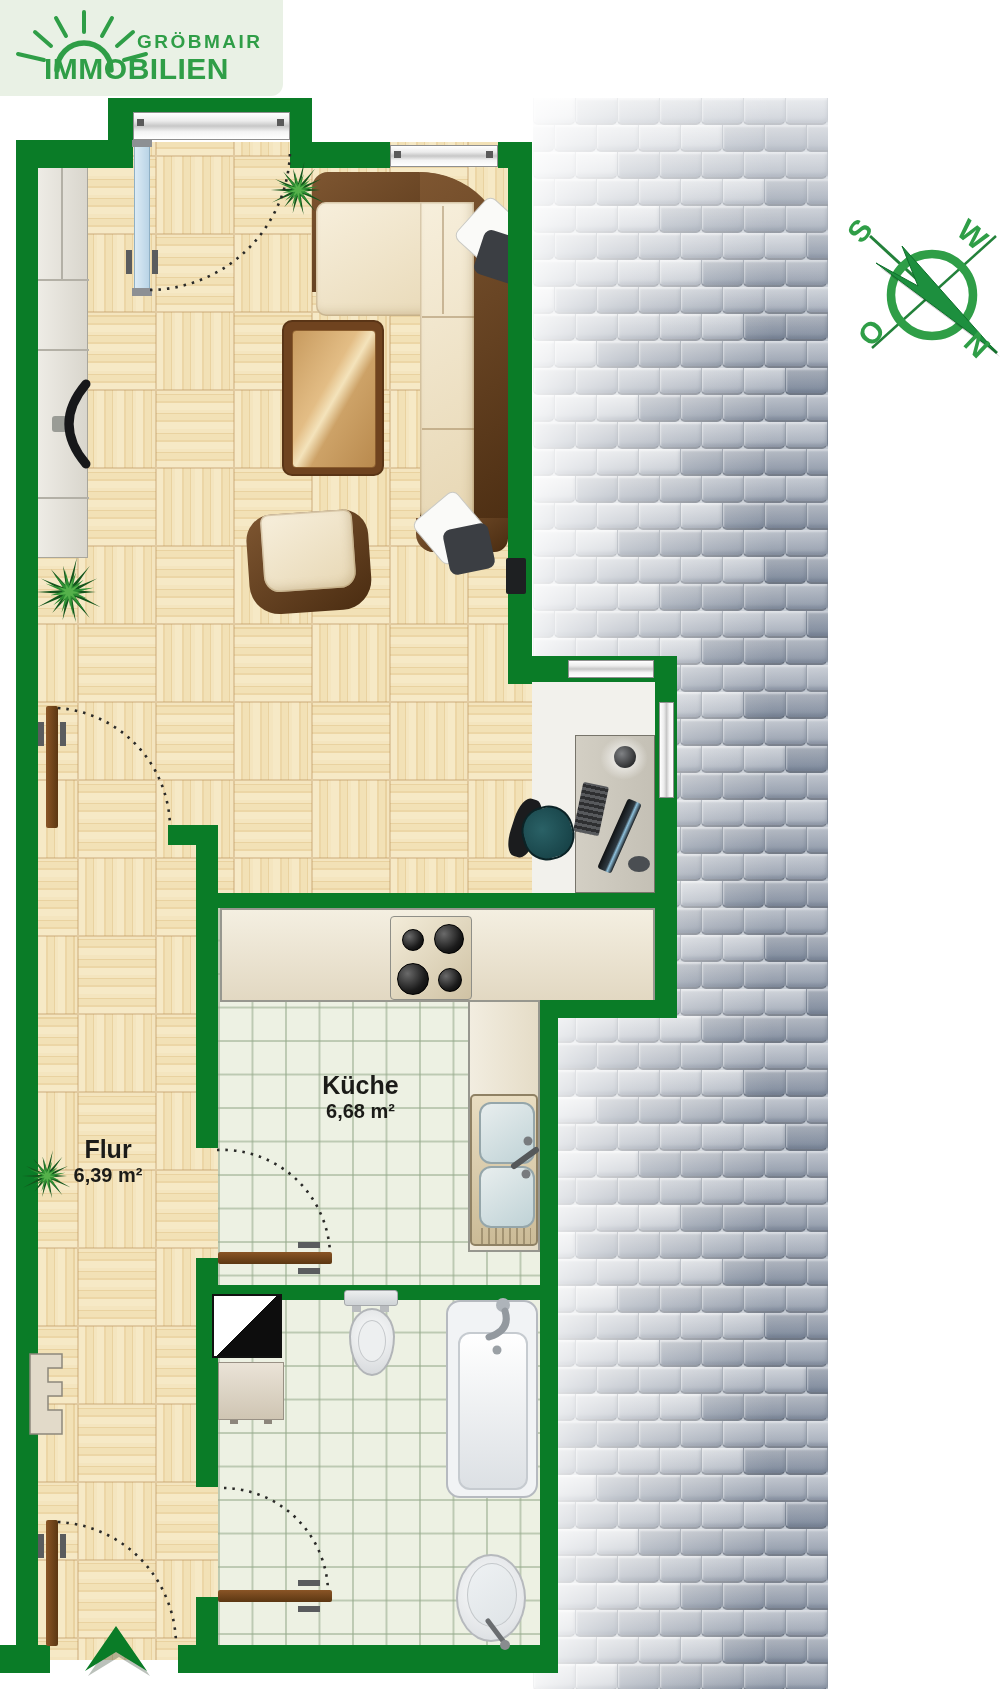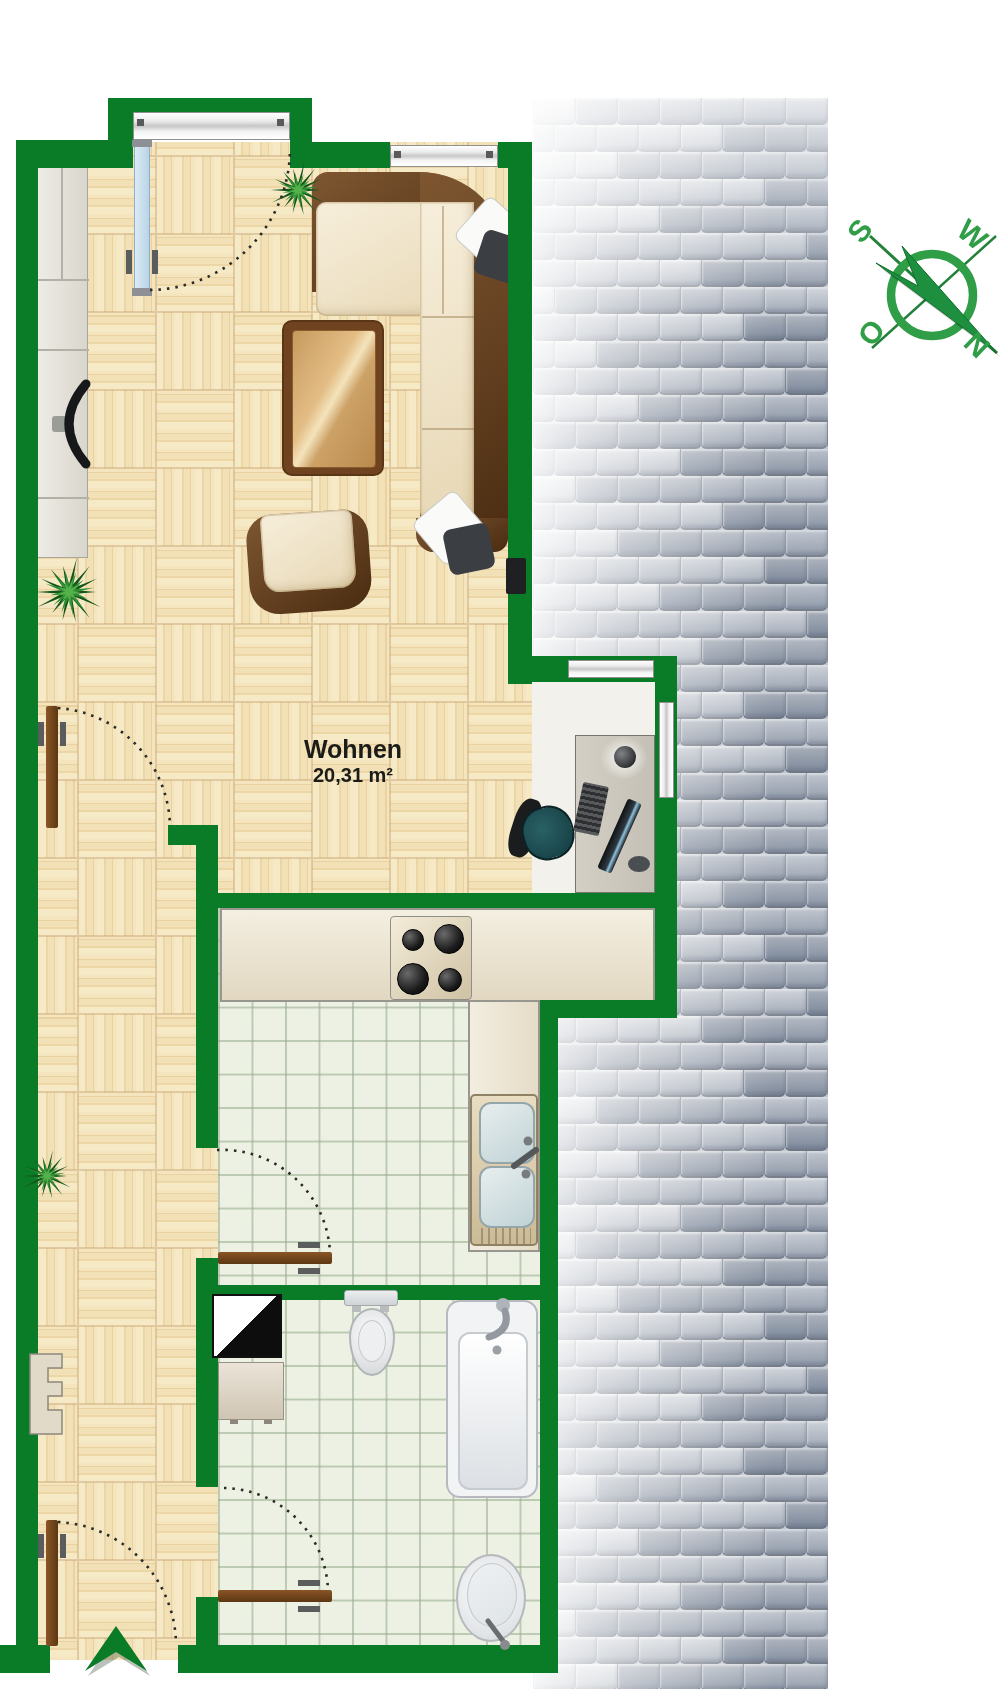--- a/index.html
+++ b/index.html
@@ -797,25 +797,45 @@
     <circle cx="503" cy="1305" r="7" fill="#aeb4ba"></circle>
     <path d="M 505 1311 Q 511 1330 489 1337" stroke="#93999f" stroke-width="7" fill="none" stroke-linecap="round"></path>
     <circle cx="497" cy="1350" r="4.5" fill="#9aa0a5"></circle>
     <path d="M 503 1641 L 488 1621" stroke="#6a6d70" stroke-width="5" stroke-linecap="round"></path>
     <circle cx="505" cy="1645" r="5" fill="#898c8f"></circle>
     <polygon points="30,1354 62,1354 62,1368 48,1368 48,1382 62,1382 62,1396 48,1396 48,1410 62,1410 62,1434 30,1434" fill="#e2dac9" stroke="#8d887c" stroke-width="1.5"></polygon>
     <polygon points="88,1676 119,1631 150,1676 119,1657" fill="rgba(30,50,30,.30)"></polygon>
     <polygon points="85,1671 116,1626 147,1671 116,1652" fill="#0a7c27"></polygon>
   </svg>
 
-  <div class="label" style="left:253px;top:736px;width:200px">
-    <div class="nm">Wohnen</div>
-    <div class="ar">20,31 m²</div>
+  <div class="label" style="left:268px;top:1072px;width:185px">
+    <div class="nm">Küche</div>
+    <div class="ar">6,68 m²</div>
   </div>
-
+  <div class="label" style="left:34px;top:1136px;width:148px">
+    <div class="nm">Flur</div>
+    <div class="ar">6,39 m²</div>
+  </div>
+
+  <div id="logo">
+    <svg style="position:absolute;left:0;top:0;width:283px;height:96px" viewBox="0 0 283 96">
+      <g stroke="#2f9e47" stroke-width="4" stroke-linecap="round">
+        <line x1="84" y1="32" x2="84" y2="12"></line>
+        <line x1="66" y1="36" x2="56" y2="18"></line>
+        <line x1="51" y1="46" x2="35" y2="32"></line>
+        <line x1="44" y1="60" x2="18" y2="54"></line>
+        <line x1="102" y1="36" x2="112" y2="18"></line>
+        <line x1="117" y1="46" x2="133" y2="32"></line>
+        <line x1="124" y1="60" x2="146" y2="54"></line>
+      </g>
+      <path d="M 57 70 A 27 27 0 0 1 111 70" fill="none" stroke="#2f9e47" stroke-width="5.5" stroke-linecap="round"></path>
+    </svg>
+    <span class="brandtop">GRÖBMAIR</span>
+    <span class="brandbot">IMMOBILIEN</span>
+  </div>
 
   <svg style="position:absolute;left:0;top:0;width:1004px;height:1689px;z-index:7;pointer-events:none" viewBox="0 0 1004 1689">
     <line x1="870" y1="236" x2="997" y2="353" stroke="#23813a" stroke-width="3"></line>
     <line x1="872" y1="348" x2="996" y2="236" stroke="#23813a" stroke-width="2.5"></line>
     <circle cx="932" cy="295" r="41" fill="none" stroke="#2f9e47" stroke-width="8.5"></circle>
     <polygon points="1000,357 905,250 921,290 879,267" fill="rgba(0,0,0,.2)"></polygon>
     <polygon points="997,353 902,246 918,286 876,263" fill="#1d8f3e" stroke="#0f6f2b" stroke-width="1"></polygon>
   </svg>
   <span class="cletter" style="left:850px;top:214px;transform:rotate(-52deg)">S</span>
   <span class="cletter" style="left:958px;top:218px;transform:rotate(40deg)">W</span>

